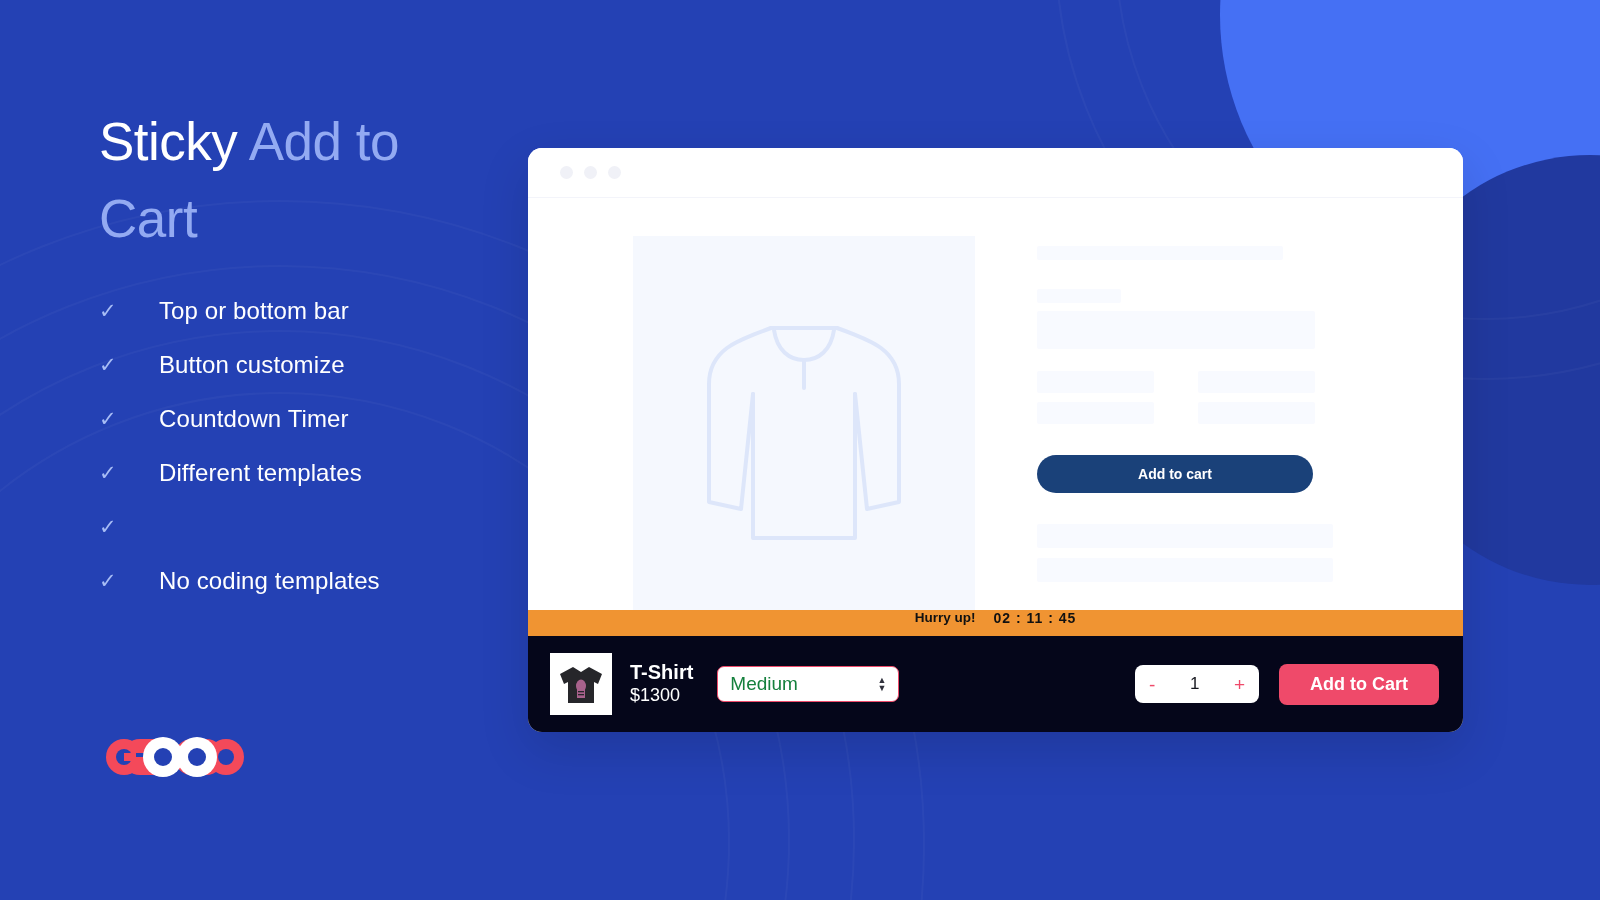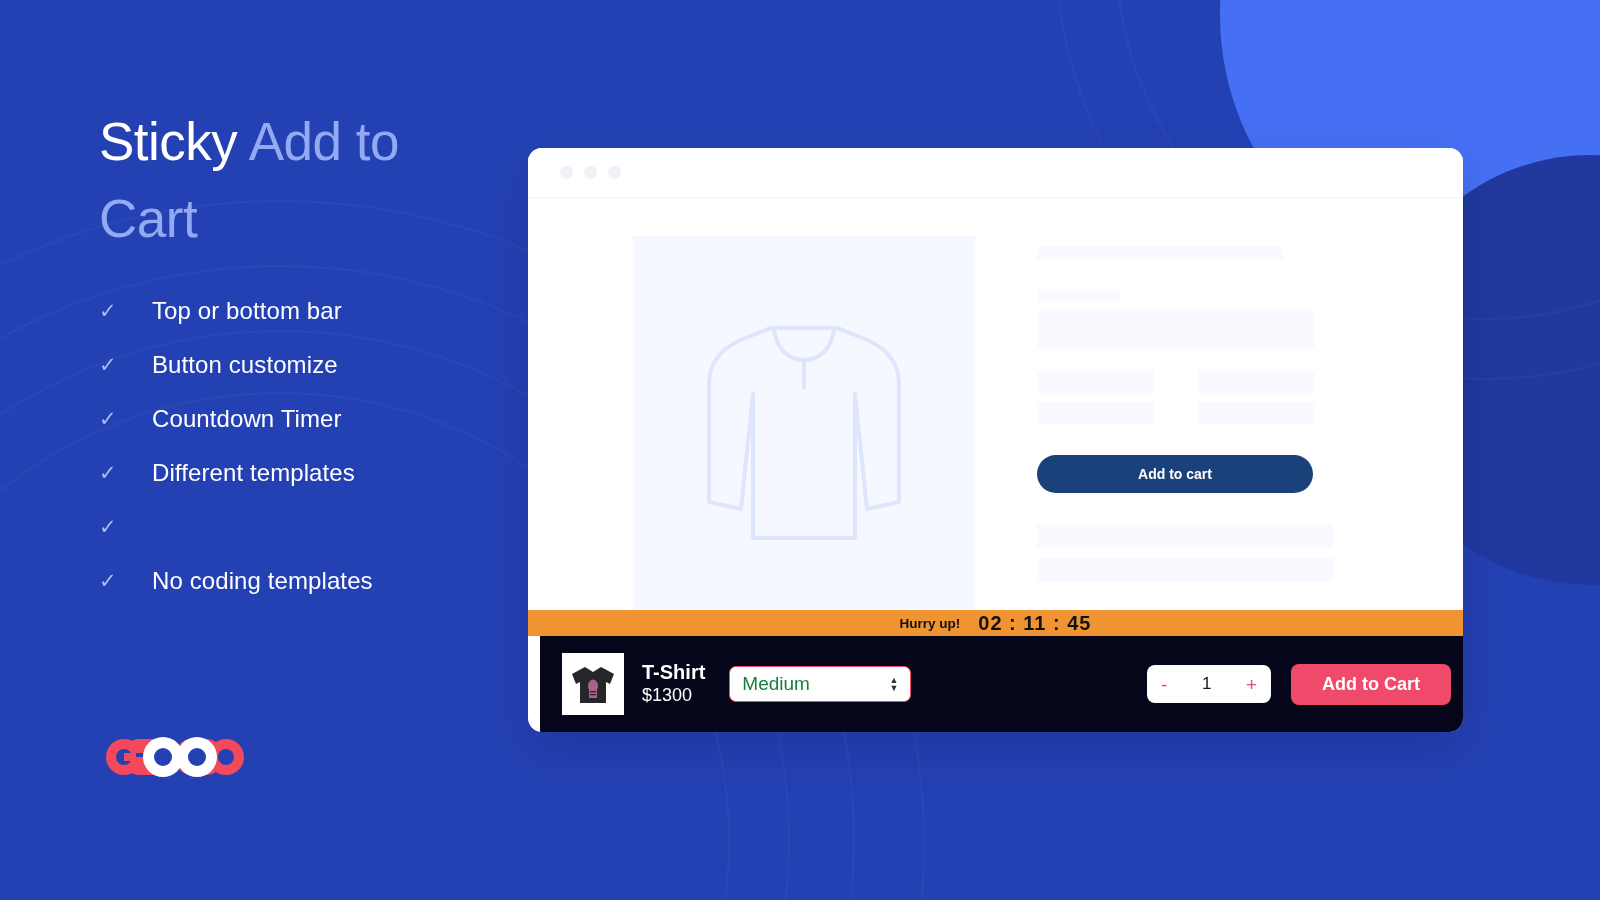--- a/index.html
+++ b/index.html
@@ -55,21 +55,21 @@
   .feature-check {
     width: 26px;
     font-size: 21px;
     color: #a8bdf5;
     flex: 0 0 26px;
     line-height: 1;
   }
   .feature-label {
     font-size: 24px;
     color: #ffffff;
-    margin-left: 27px;
+    margin-left: 34px;
     letter-spacing: 0.1px;
   }
 
   
   #brand-logo {
     position: absolute;
     left: 100px; top: 733px;
     width: 152px; height: 48px;
     z-index: 5;
   }
@@ -143,40 +143,39 @@
     cursor: pointer;
   }
 
   
   #countdown-bar {
     position: absolute;
     left: 0; bottom: 96px;
     width: 100%; height: 26px;
     background: #f09432;
     display: flex;
-    align-items: center;
     justify-content: center;
     gap: 18px;
   }
   #hurry-label {
     font-size: 13.5px;
     font-weight: bold;
     color: #111111;
   }
   #countdown-timer {
-    font-size: 20px;
+    font-size: 14px;
     font-weight: bold;
     color: #111111;
     letter-spacing: 1px;
   }
 
   
   #sticky-bar {
     position: absolute;
-    left: 12px; bottom: 0;
+    left: 0; bottom: 0;
     width: 100%; height: 96px;
     background: #05061a;
     display: flex;
     align-items: center;
     padding: 0 24px 0 22px;
   }
   #sticky-thumb {
     width: 62px; height: 62px;
     background: #ffffff;
     flex: 0 0 62px;

